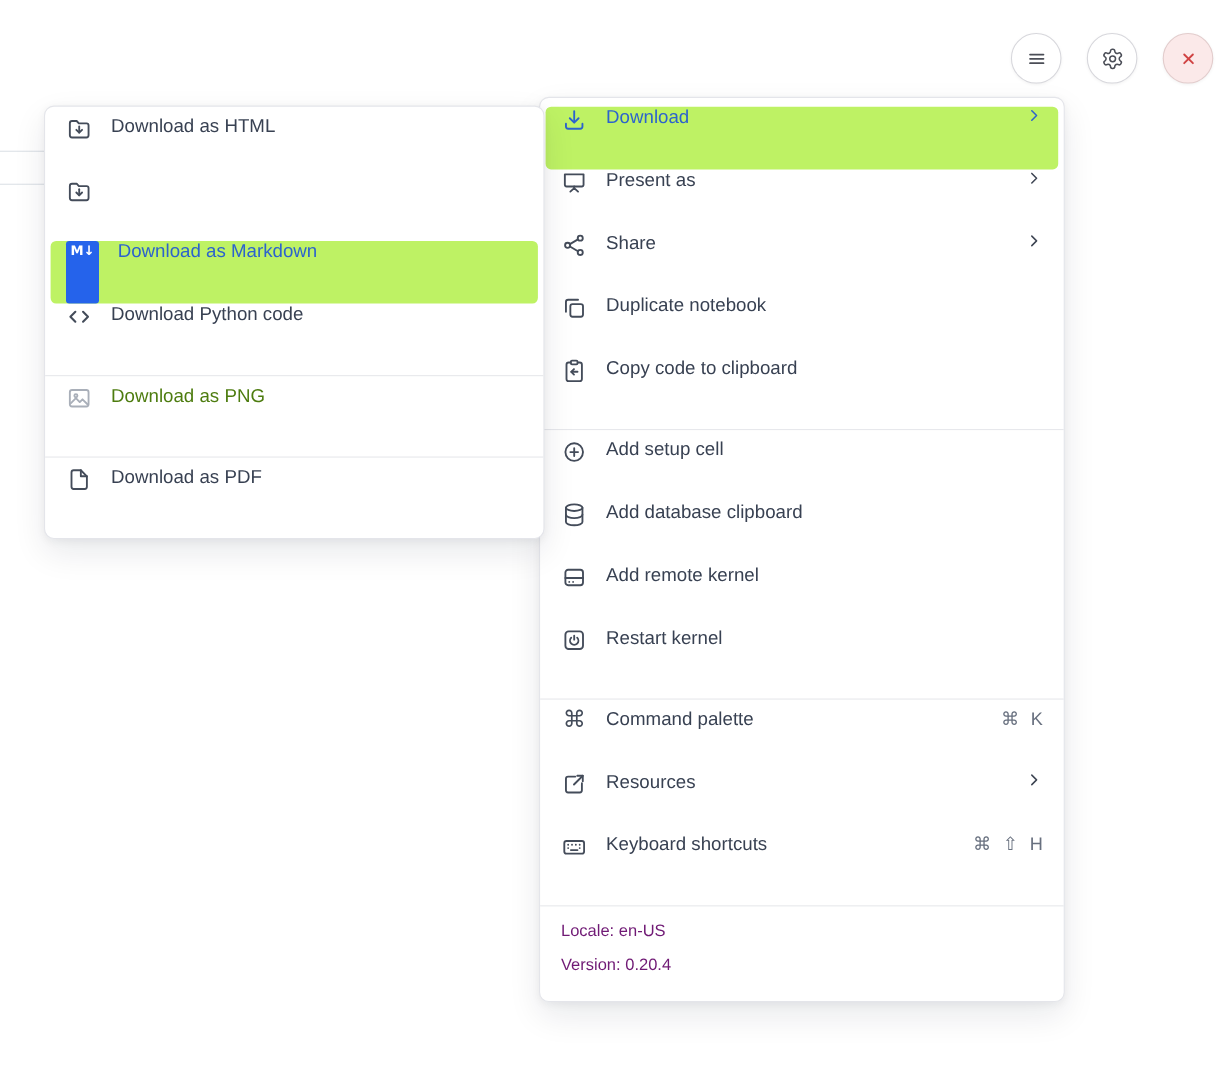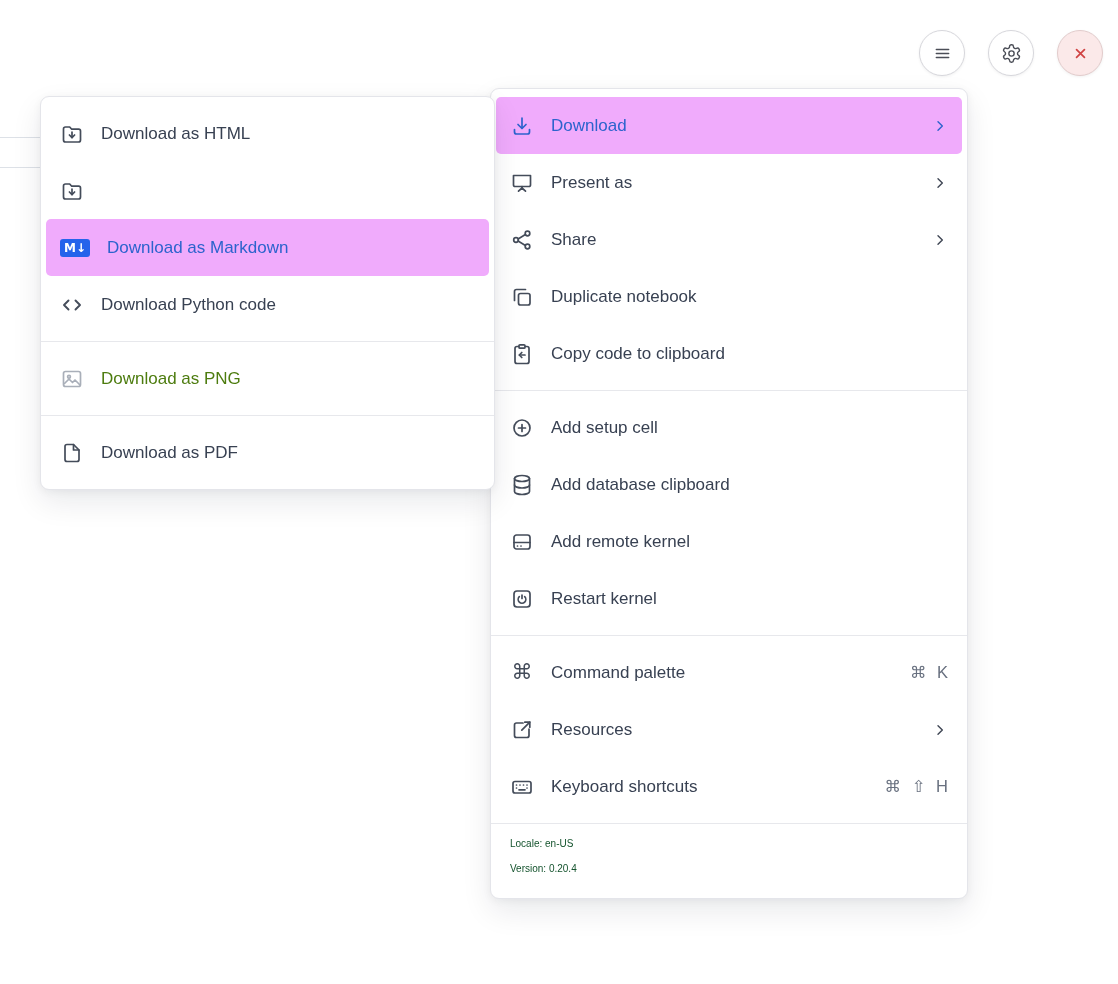--- a/index.html
+++ b/index.html
@@ -28,38 +28,38 @@
   .menu-panel{
     position:absolute;background:#fff;border:1px solid #e4e5ea;border-radius:9px;
     box-shadow:0 12px 30px rgba(15,23,42,.09),0 2px 8px rgba(15,23,42,.05);
     padding:8px 0;
   }
   .main-menu{left:490px;top:88px;width:478px}
   .sub-menu{left:40px;top:96px;width:455px}
 
   .menu-item{
     height:57px;margin:0 5px;padding:0 14px;border-radius:5px;
-    display:flex;align-items:center;gap:17px;font-size:17px;
+    display:flex;gap:17px;font-size:17px;
     color:#384152;cursor:pointer;white-space:nowrap;
   }
   .menu-item .ic{width:24px;height:24px;flex:0 0 24px;color:#444c5a;display:block}
-  .menu-item.active{background:#f0abfc;color:#2c63cd}
+  .menu-item.active{background:#bef264;color:#2c63cd}
   .menu-item.active .ic{color:#2c63cd}
   .menu-item.disabled{color:#4d7c0f;cursor:default}
   .menu-item.disabled .ic{color:#a9afb9}
 
   .chevron{margin-left:auto;width:16px;height:16px;color:#3f4654;flex:0 0 16px}
   .menu-item.active .chevron{color:#2c63cd}
   .shortcut{margin-left:auto;color:#68707f;font-size:16.5px;word-spacing:6px}
 
   .sep{height:1px;background:#e7e8ec;margin:8px 0}
 
   .menu-footer{
     border-top:1px solid #e7e8ec;margin-top:8px;
-    padding:14px 19px 2px;color:#14532d;font-size:10px;
+    padding:14px 19px 2px;color:#701a75;font-size:15px;
   }
   .menu-footer .foot-line{margin-bottom:14px}
 
   .cmd-glyph{
     width:24px;flex:0 0 24px;font-size:21px;line-height:1;
     text-align:center;color:#444c5a;
     font-family:"DejaVu Sans",sans-serif;
   }
   .md-badge{
     flex:0 0 auto;background:#2563eb;color:#fff;

